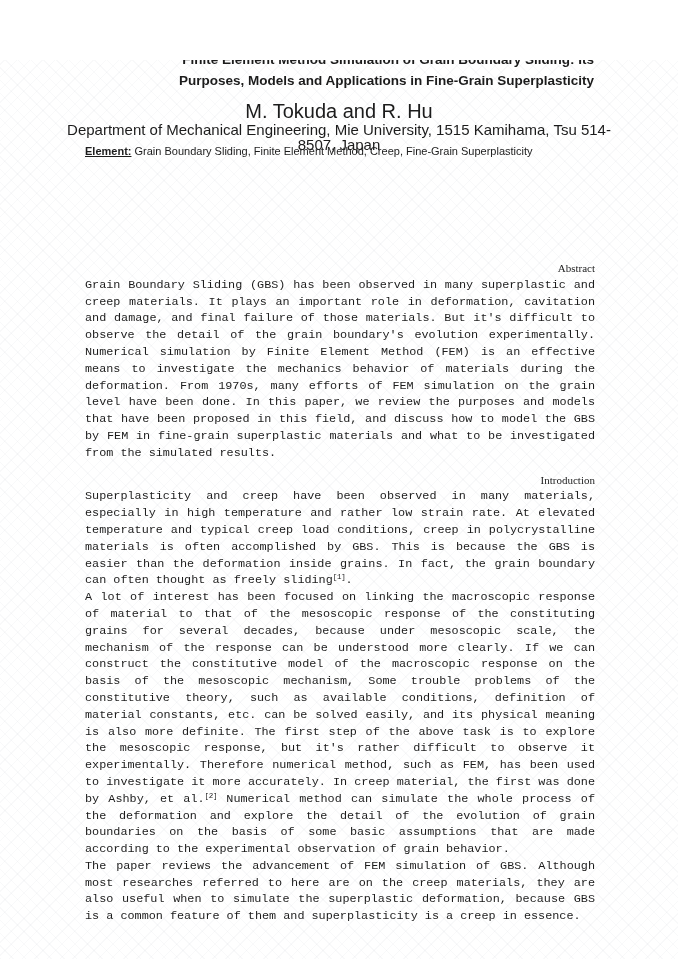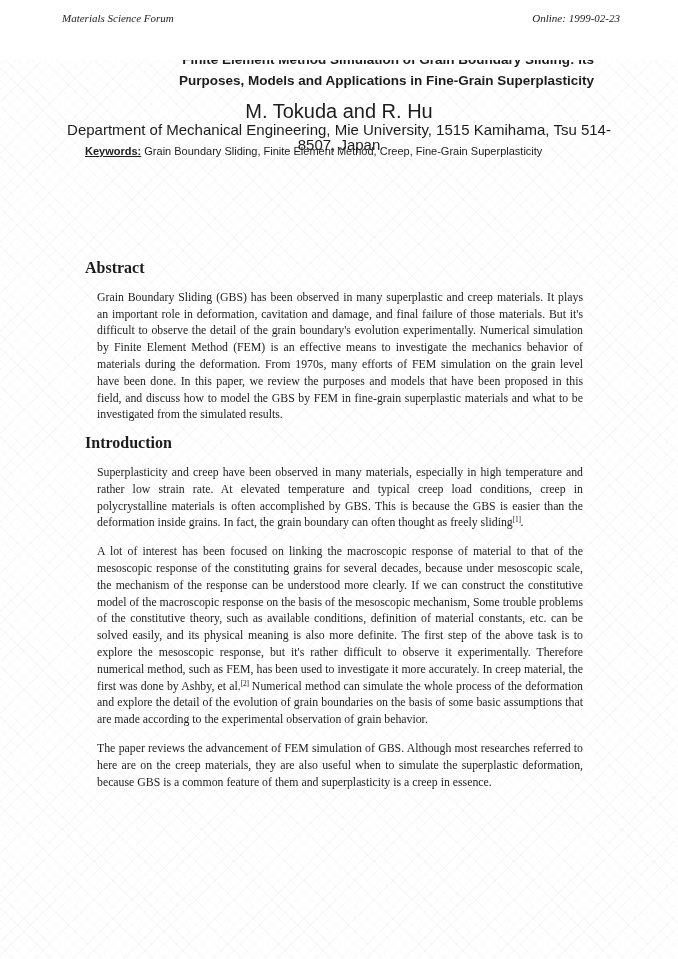--- a/index.html
+++ b/index.html
@@ -56,53 +56,49 @@
     font-size:11px; line-height:15px;
   }
   .kw-label { font-weight:bold; text-decoration:underline; }
   .content {
     position:absolute; top:260px; left:85px; width:510px;
     font-family:"Liberation Serif", serif;
     font-size:11.8px; line-height:16.8px;
     text-align:justify;
   }
   .content h2 {
-    font-size:16px; line-height:16.8px; font-weight:bold; text-align:left;
+    font-size:11px; line-height:16.8px; font-weight:normal; text-align:right;
   }
-  .content p { margin:12px; }
+  .content p { margin:0;font-family:Liberation Mono, monospace; }
   .intro-heading { margin-top:10px; }
   sup.cite {
     font-size:7.5px; line-height:0;
     vertical-align:baseline; position:relative; top:-4px;
     letter-spacing:-0.3px;
   }
 </style>
 </head>
 <body>
 
 <div class="page">
 
   <h1 class="title">
     <span>Finite Element Method Simulation of Grain Boundary Sliding: Its</span>
     <span>Purposes, Models and Applications in Fine-Grain Superplasticity</span>
   </h1>
 
   <header class="stamp">
-    <div class="stamp-row">
-      <span>Materials Science Forum</span>
-      <span>Online: 1999-02-23</span>
-    </div>
   </header>
 
   <div class="authors">M. Tokuda and R. Hu</div>
 
   <div class="affiliation">Department of Mechanical Engineering, Mie University, 1515 Kamihama, Tsu 514-8507, Japan</div>
 
   <div class="keywords">
-    <span class="kw-label">Keywords:</span><span> Grain Boundary Sliding, Finite Element Method, Creep, Fine-Grain Superplasticity</span>
+    <span class="kw-label">Element:</span><span> Grain Boundary Sliding, Finite Element Method, Creep, Fine-Grain Superplasticity</span>
   </div>
 
   <main class="content">
     <h2>Abstract</h2>
     <p>Grain Boundary Sliding (GBS) has been observed in many superplastic and creep materials. It plays an important role in deformation, cavitation and damage, and final failure of those materials. But it's difficult to observe the detail of the grain boundary's evolution experimentally. Numerical simulation by Finite Element Method (FEM) is an effective means to investigate the mechanics behavior of materials during the deformation. From 1970s, many efforts of FEM simulation on the grain level have been done. In this paper, we review the purposes and models that have been proposed in this field, and discuss how to model the GBS by FEM in fine-grain superplastic materials and what to be investigated from the simulated results.</p>
 
     <h2 class="intro-heading">Introduction</h2>
     <p><span>Superplasticity and creep have been observed in many materials, especially in high temperature and rather low strain rate. At elevated temperature and typical creep load conditions, creep in polycrystalline materials is often accomplished by GBS. This is because the GBS is easier than the deformation inside grains. In fact, the grain boundary can often thought as freely sliding</span><sup class="cite">[1]</sup><span>.</span></p>
     <p><span>A lot of interest has been focused on linking the macroscopic response of material to that of the mesoscopic response of the constituting grains for several decades, because under mesoscopic scale, the mechanism of the response can be understood more clearly. If we can construct the constitutive model of the macroscopic response on the basis of the mesoscopic mechanism, Some trouble problems of the constitutive theory, such as available conditions, definition of material constants, etc. can be solved easily, and its physical meaning is also more definite. The first step of the above task is to explore the mesoscopic response, but it's rather difficult to observe it experimentally. Therefore numerical method, such as FEM, has been used to investigate it more accurately. In creep material, the first was done by Ashby, et al.</span><sup class="cite">[2]</sup><span> Numerical method can simulate the whole process of the deformation and explore the detail of the evolution of grain boundaries on the basis of some basic assumptions that are made according to the experimental observation of grain behavior.</span></p>
     <p><span>The paper reviews the advancement of FEM simulation of GBS. Although most researches referred to here are on the creep materials, they are also useful when to simulate the superplastic deformation, because GBS is a common feature of them and superplasticity is a creep in essence.</span></p>

